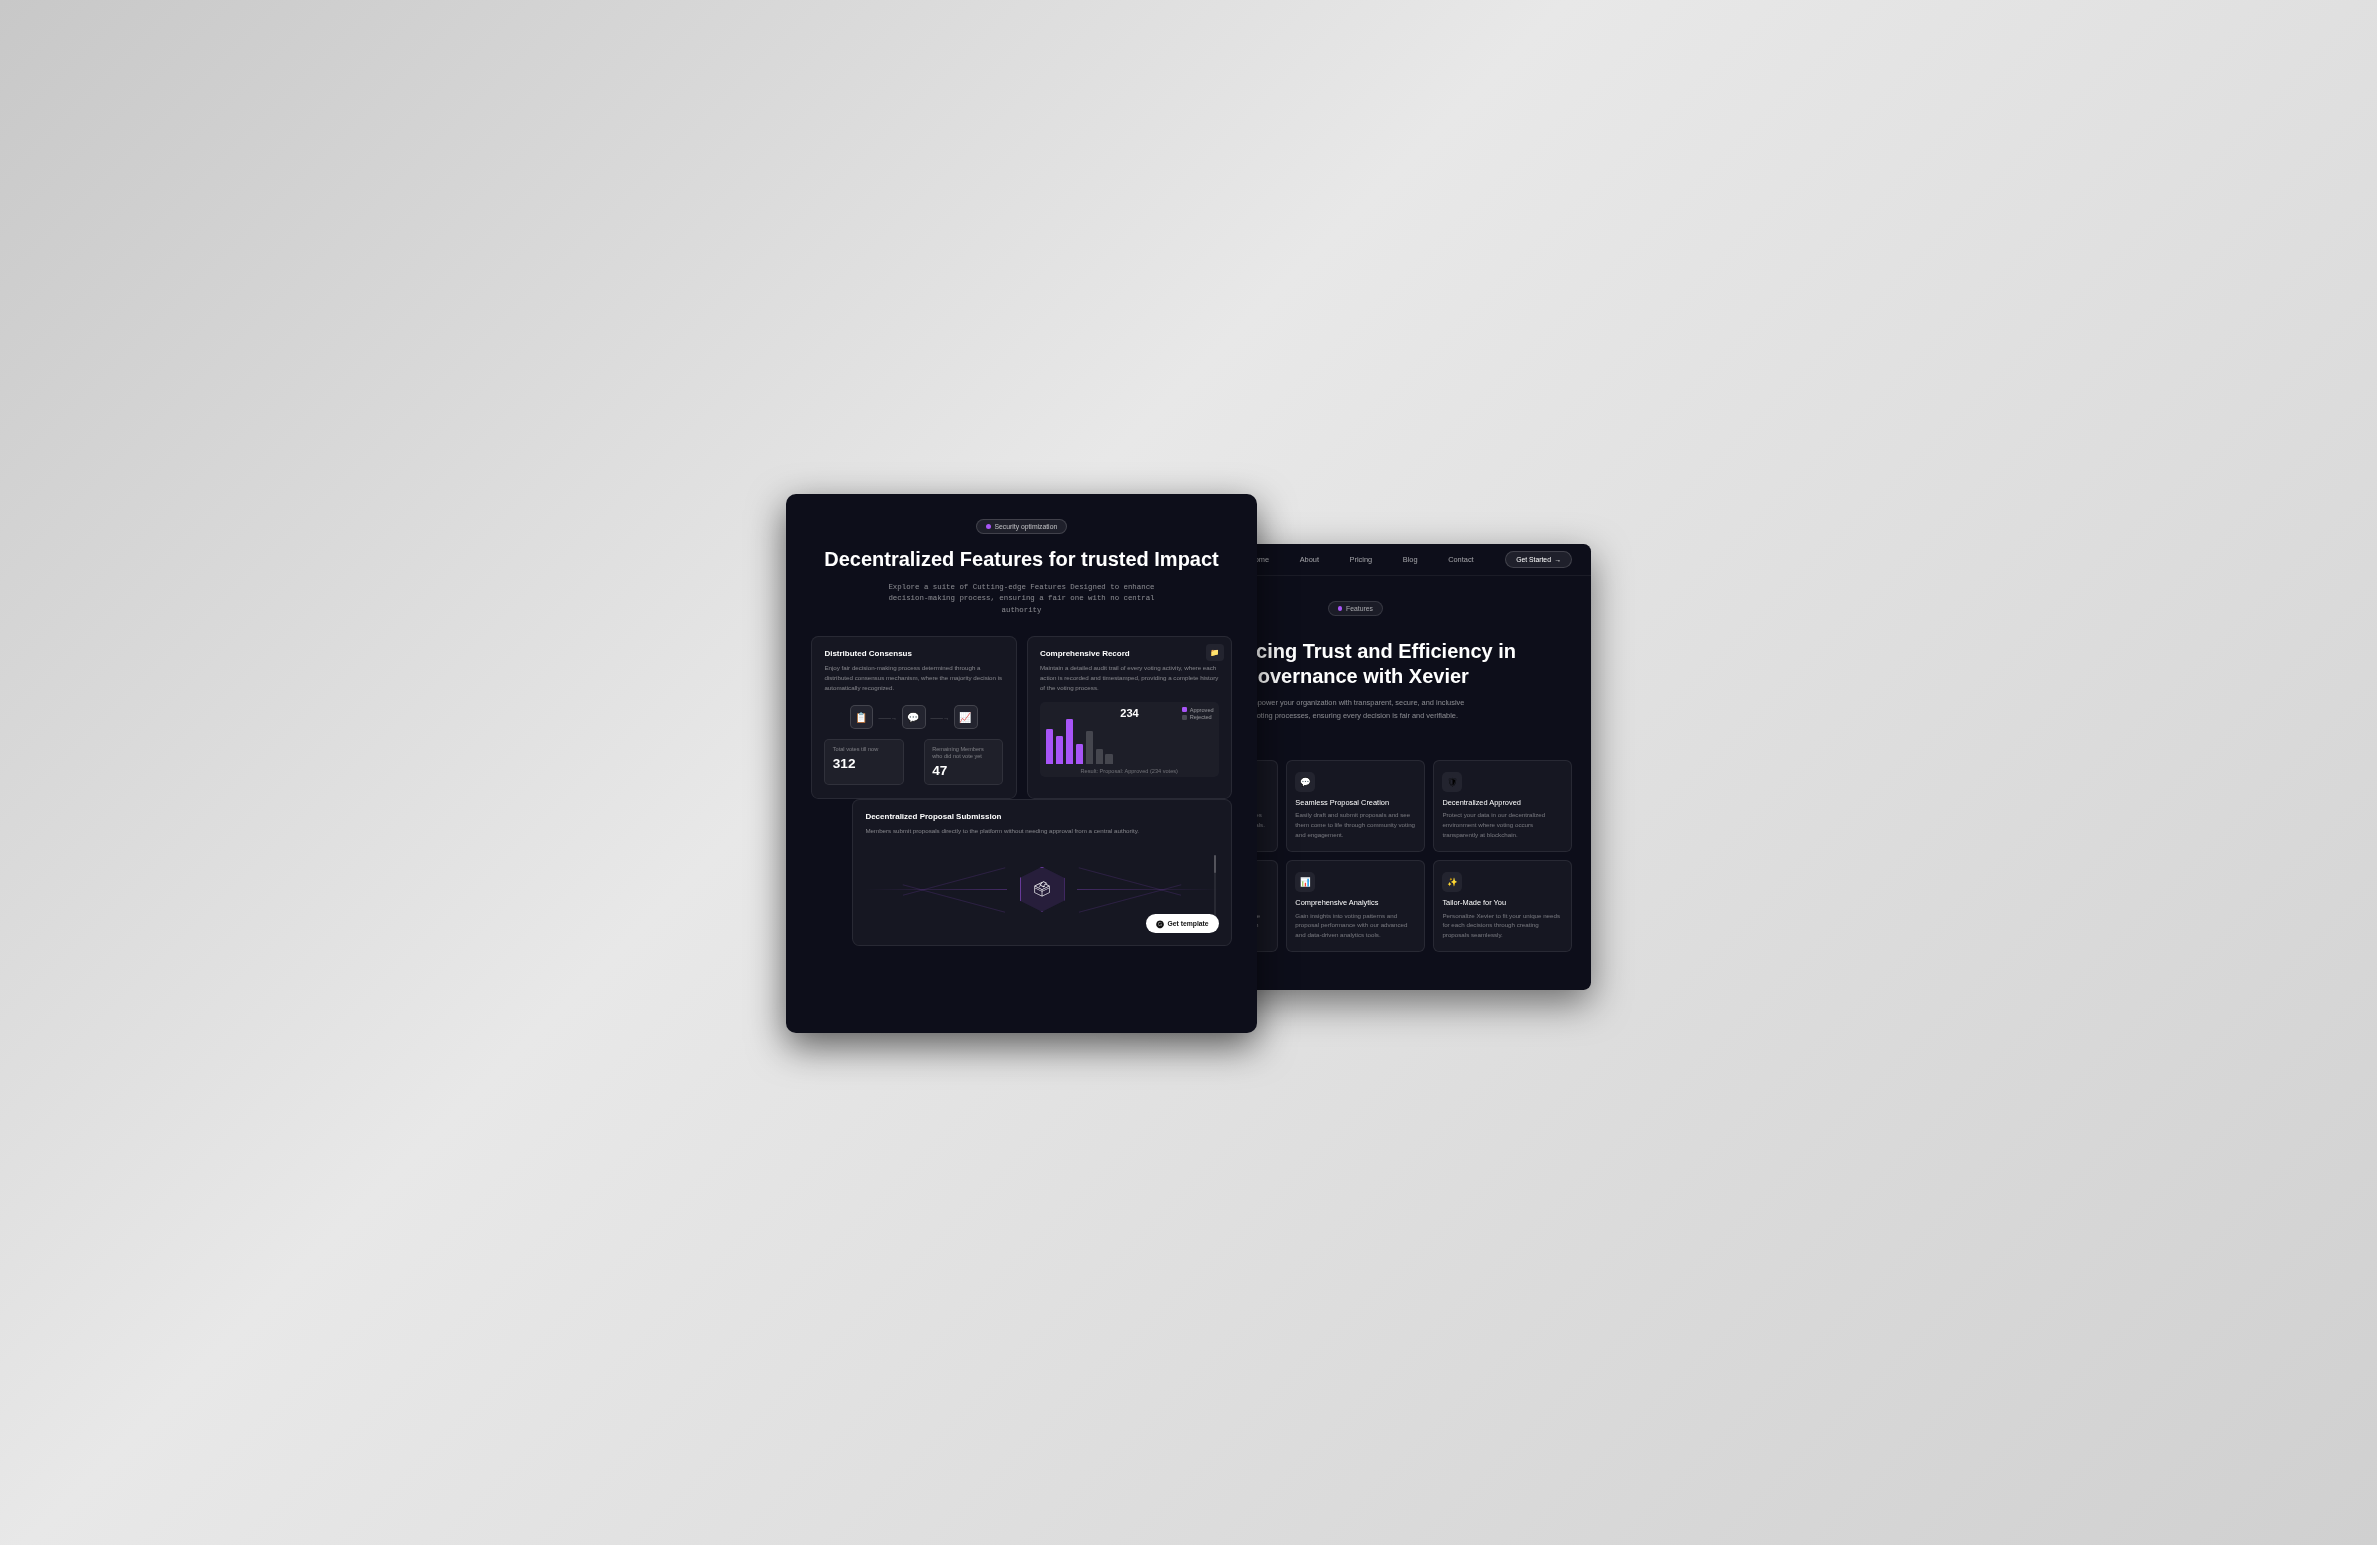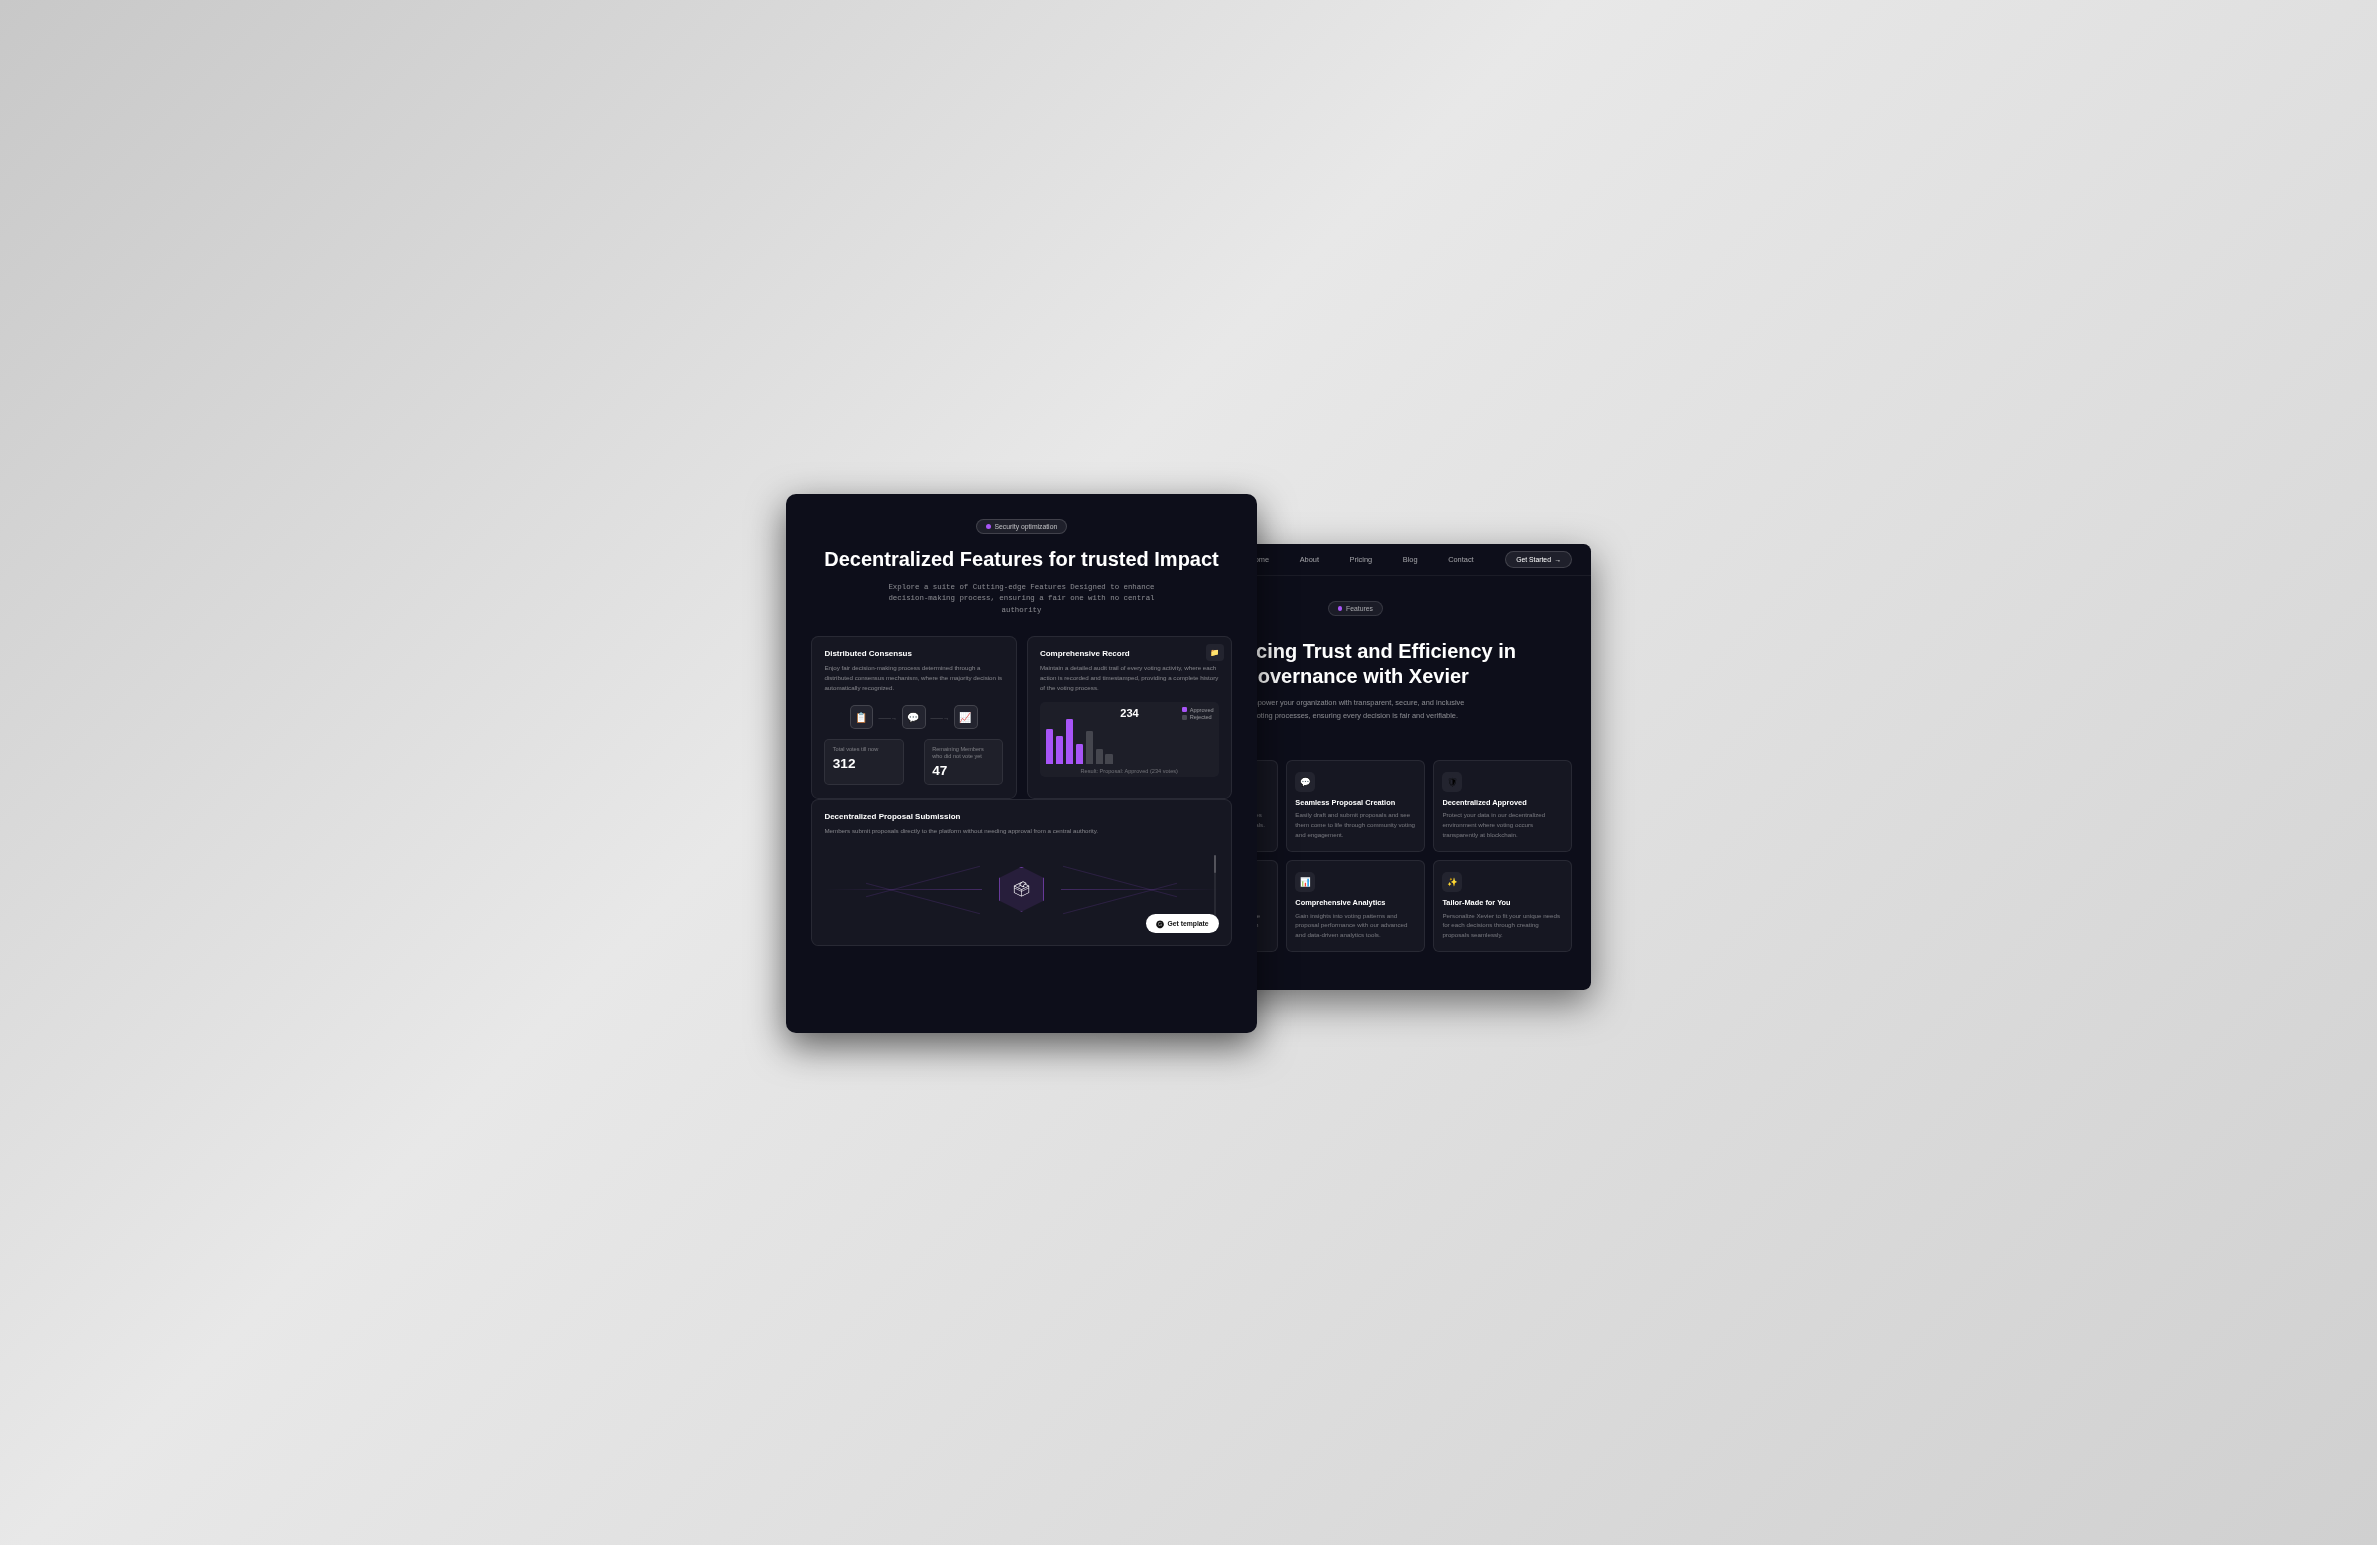--- a/index.html
+++ b/index.html
@@ -296,21 +296,21 @@
       border-radius: 5px;
       display: flex;
       align-items: center;
       justify-content: center;
       font-size: 8.7px;
       margin-bottom: 6.2px;
     }
 
     .feat-card-title {
       font-size: 7.4px;
-      font-weight: 700;
+      font-weight: 400;
       color: white;
       margin-bottom: 3.7px;
     }
 
     .feat-card-desc {
       font-size: 6.2px;
       color: rgba(255,255,255,0.4);
       line-height: 1.6;
     }
 
@@ -449,21 +449,21 @@
               <div style="width:7.4px;height:40%;background:#a855f7;border-radius:1.2px 1.2px 0 0;"></div>
               <div style="width:7.4px;height:65%;background:rgba(255,255,255,0.18);border-radius:1.2px 1.2px 0 0;"></div>
               <div style="width:7.4px;height:30%;background:rgba(255,255,255,0.18);border-radius:1.2px 1.2px 0 0;"></div>
               <div style="width:7.4px;height:20%;background:rgba(255,255,255,0.18);border-radius:1.2px 1.2px 0 0;"></div>
             </div>
             <div style="font-size:5.6px;color:rgba(255,255,255,0.35);margin-top:3.7px;text-align:center;">Result: Proposal: Approved (234 votes)</div>
           </div>
         </div>
       </div>
 
-      <div class="feature-card-wide" style="position:relative;">
+      <div class="feature-card-wide" style="position:relative;margin-left:41px;">
         <div class="feature-card-title">Decentralized Proposal Submission</div>
         <div class="feature-card-desc">Members submit proposals directly to the platform without needing approval from a central authority.</div>
 
         <div class="proposal-visual">
 
           <div style="position:absolute;left:0;top:50%;width:40%;height:0.6px;background:linear-gradient(to right, transparent, rgba(168,85,247,0.3));"></div>
           <div style="position:absolute;left:10%;top:40%;width:30%;height:0.6px;background:rgba(168,85,247,0.15);transform:rotate(-15deg);"></div>
           <div style="position:absolute;left:10%;top:60%;width:30%;height:0.6px;background:rgba(168,85,247,0.15);transform:rotate(15deg);"></div>
 
           <div style="position:absolute;right:0;top:50%;width:40%;height:0.6px;background:linear-gradient(to left, transparent, rgba(168,85,247,0.3));"></div>

